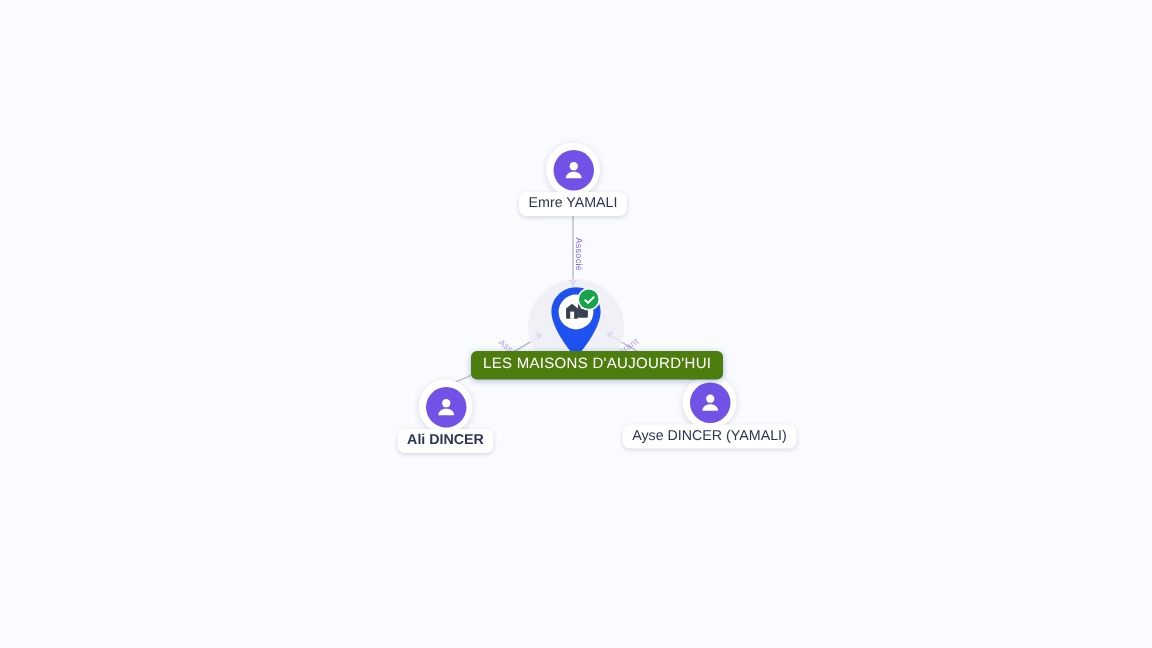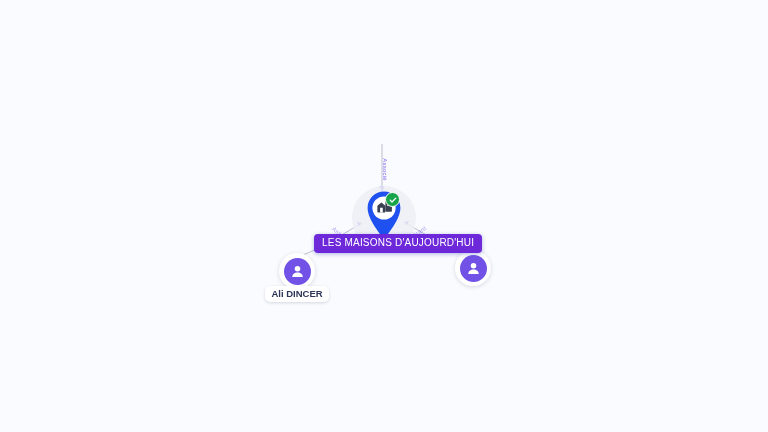--- a/index.html
+++ b/index.html
@@ -116,21 +116,21 @@
     justify-content: center;
     z-index: 4;
   }
   .verified-badge svg { display: block; }
 
   
   #company-label {
     position: absolute;
     left: 314px;
     top: 234px;
-    background: #6d28d9;
+    background: #4d7c0f;
     color: #ffffff;
     border-radius: 4px;
     padding: 3px 8px 4px 8px;
     font-size: 10px;
     line-height: 12px;
     letter-spacing: .2px;
     white-space: nowrap;
     box-shadow: 0 1px 4px rgba(25,55,170,0.35);
     z-index: 6;
   }
@@ -185,20 +185,31 @@
     <polygon points="362,223 356.6,221.6 359.2,226.2" fill="#7252e6" opacity="0.8"></polygon>
 
     <path d="M466,254 C448,248 424,234 406,223" stroke="#9aa2b8" stroke-width="0.9" fill="none" opacity="0.75"></path>
     <polygon points="404,222 409.4,220.8 406.6,225.3" fill="#7252e6" opacity="0.8"></polygon>
   </svg>
 
   <div class="edge-label" id="edge-label-top">Associé</div>
   <div class="edge-label" id="edge-label-left">Associé</div>
   <div class="edge-label" id="edge-label-right">Gérant</div>
 
+  <div class="node" id="node-top">
+    <div class="avatar-ring">
+      <div class="avatar-disc">
+        <svg width="17" height="17" viewBox="0 0 24 24" fill="#ffffff">
+          <circle cx="12" cy="8.2" r="3.9"></circle>
+          <path d="M4.6 19.6c0-3.9 3.3-6.2 7.4-6.2s7.4 2.3 7.4 6.2z"></path>
+        </svg>
+      </div>
+    </div>
+    <div class="chip">Emre YAMALI</div>
+  </div>
 
   <div id="node-company">
     <div class="company-halo"></div>
     <div class="pin">
       <svg width="38" height="50" viewBox="0 0 38 50">
         <path d="M19 1.5C9.9 1.5 2.6 8.8 2.6 17.9c0 11.6 13.9 27.9 15.4 29.6.5.6 1.5.6 2 0 1.5-1.7 15.4-18 15.4-29.6C35.4 8.8 28.1 1.5 19 1.5z" fill="#1f50f0"></path>
         <circle cx="19" cy="18" r="11.6" fill="#ffffff"></circle>
       </svg>
     </div>
     <div style="position:absolute;left:24px;top:12px;width:18px;height:16px;">
@@ -235,15 +246,16 @@
 
   <div class="node" id="node-right">
     <div class="avatar-ring">
       <div class="avatar-disc">
         <svg width="17" height="17" viewBox="0 0 24 24" fill="#ffffff">
           <circle cx="12" cy="8.2" r="3.9"></circle>
           <path d="M4.6 19.6c0-3.9 3.3-6.2 7.4-6.2s7.4 2.3 7.4 6.2z"></path>
         </svg>
       </div>
     </div>
+    <div class="chip">Ayse DINCER (YAMALI)</div>
   </div>
 
 </div>
 
 </body></html>

